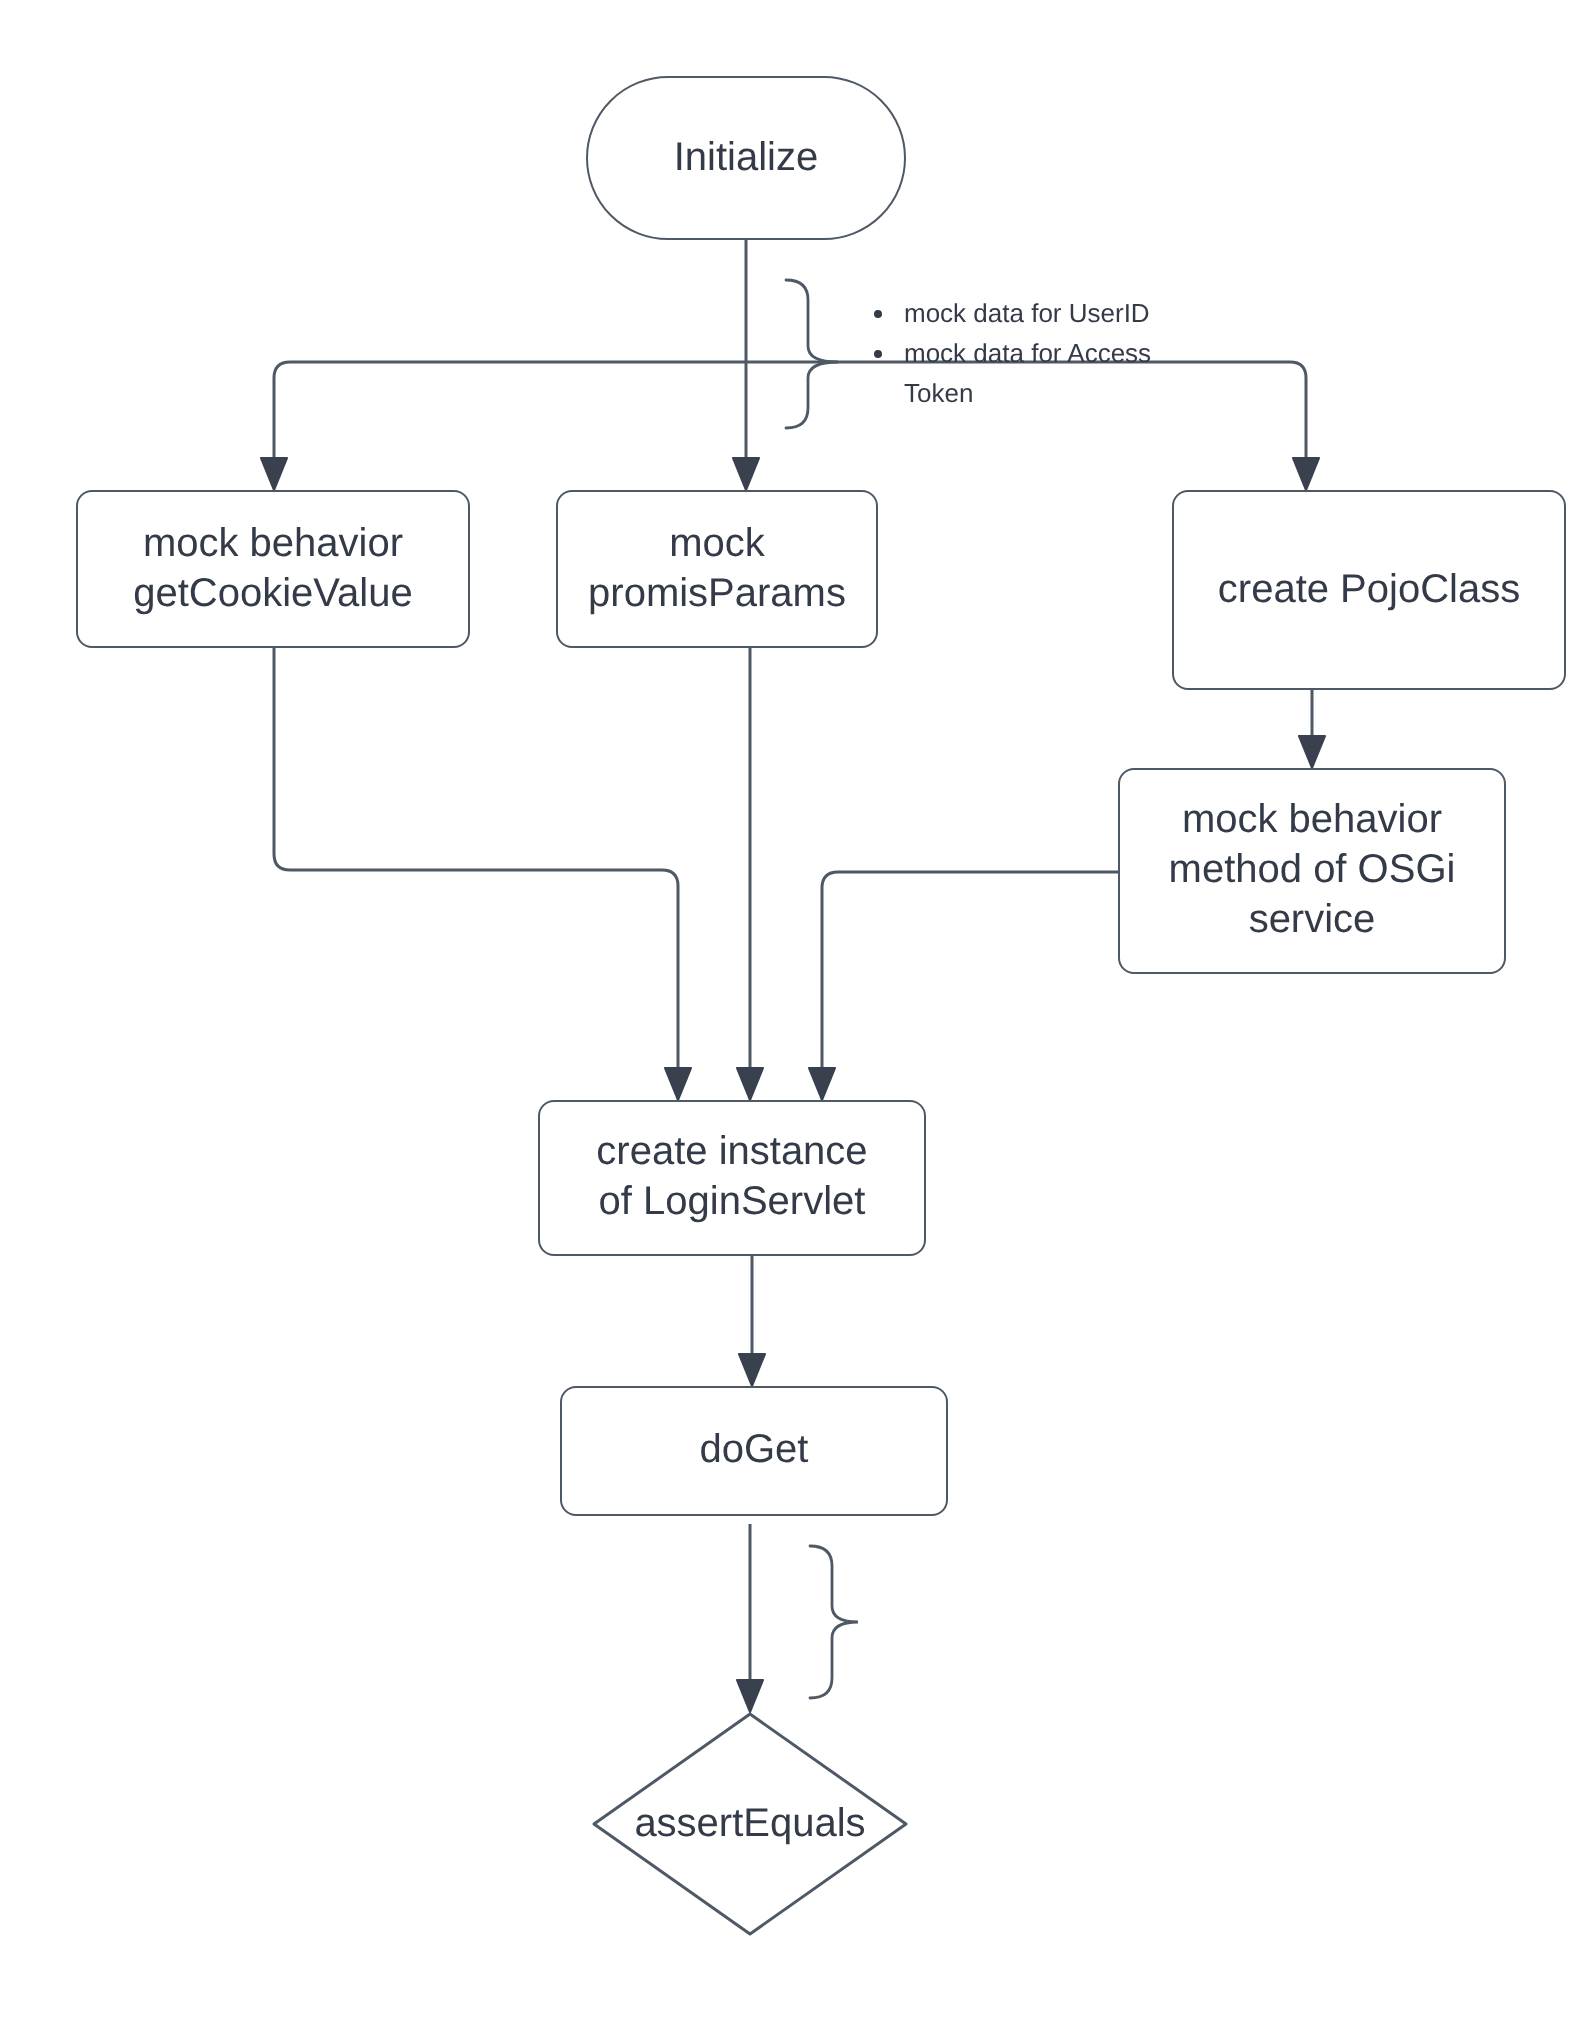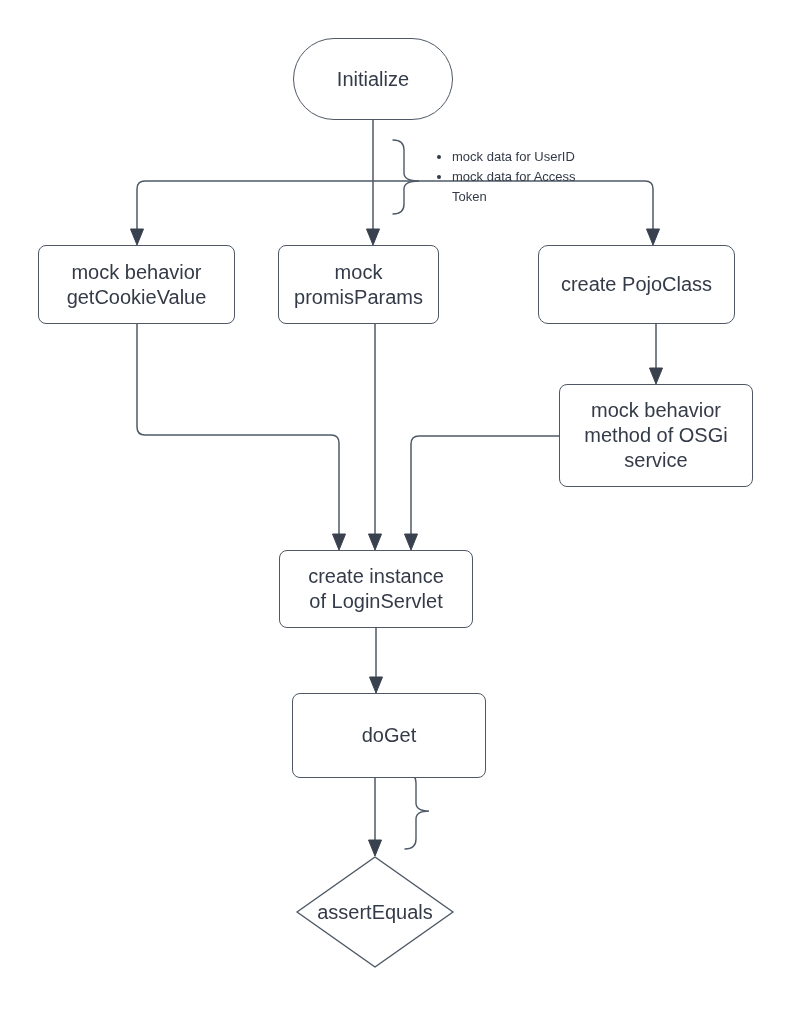--- a/index.html
+++ b/index.html
@@ -102,36 +102,36 @@
   <div class="node" style="left:38px;top:245px;width:197px;height:79px;">
     <span class="label">mock behavior
 getCookieValue</span>
   </div>
 
   <div class="node" style="left:278px;top:245px;width:161px;height:79px;">
     <span class="label">mock
 promisParams</span>
   </div>
 
-  <div class="node" style="left:538px;top:245px;width:197px;height:79px;border-radius:10px;">
+  <div class="node" style="left:586px;top:245px;width:197px;height:100px;">
     <span class="label">create PojoClass</span>
   </div>
 
   <div class="node" style="left:559px;top:384px;width:194px;height:103px;">
     <span class="label">mock behavior
 method of OSGi
 service</span>
   </div>
 
-  <div class="node" style="left:279px;top:550px;width:194px;height:78px;align-items:center;">
+  <div class="node" style="left:269px;top:550px;width:194px;height:78px;align-items:center;">
     <span class="label">create instance
 of LoginServlet</span>
   </div>
 
-  <div class="node" style="left:292px;top:693px;width:194px;height:85px;">
+  <div class="node" style="left:280px;top:693px;width:194px;height:65px;">
     <span class="label">doGet</span>
   </div>
 
   <div class="diamond-wrap" style="left:296px;top:856px;width:158px;height:112px;">
     <svg width="158" height="112" viewBox="0 0 158 112">
       <polygon class="diamond-shape" points="79,1 157,56 79,111 1,56"></polygon>
     </svg>
     <span class="label">assertEquals</span>
   </div>
 

